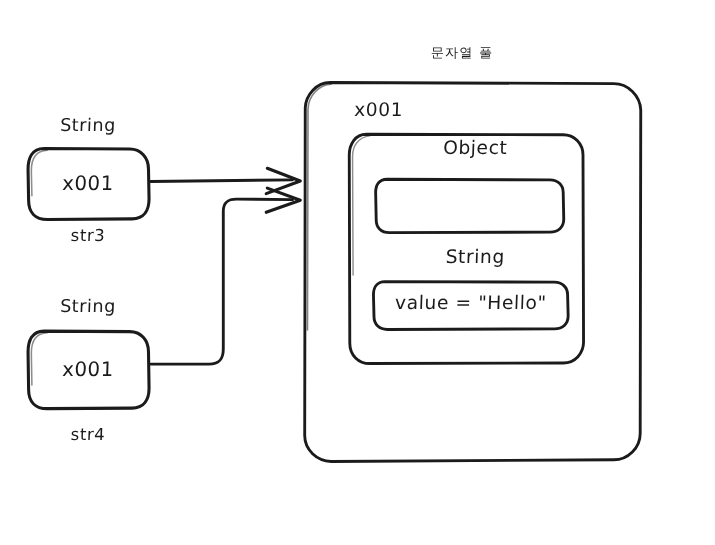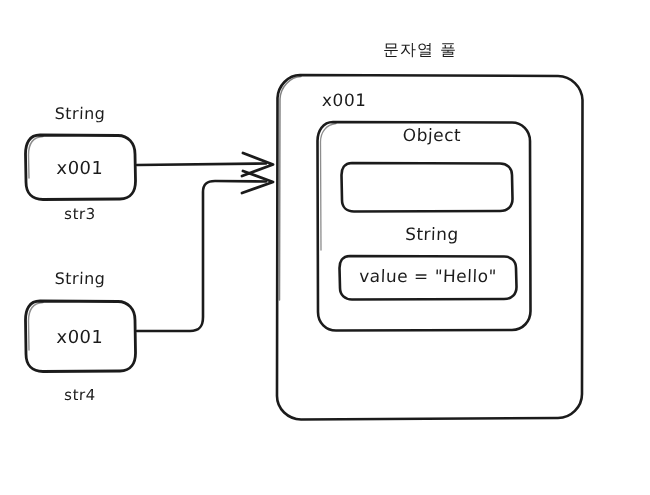--- a/index.html
+++ b/index.html
@@ -24,21 +24,21 @@
   }
   .hand-text {
     position: absolute;
     font-family: "DejaVu Sans", sans-serif;
     color: #1b1b1b;
     white-space: nowrap;
     letter-spacing: 0.5px;
     transform: skewX(-2deg);
   }
   .t-title {
-    font-size: 16px;
+    font-size: 12px;
     letter-spacing: 1px;
     transform: none;
   }
   .t-type {
     font-size: 16px;
   }
   .t-addr {
     font-size: 18px;
   }
   .t-var {

